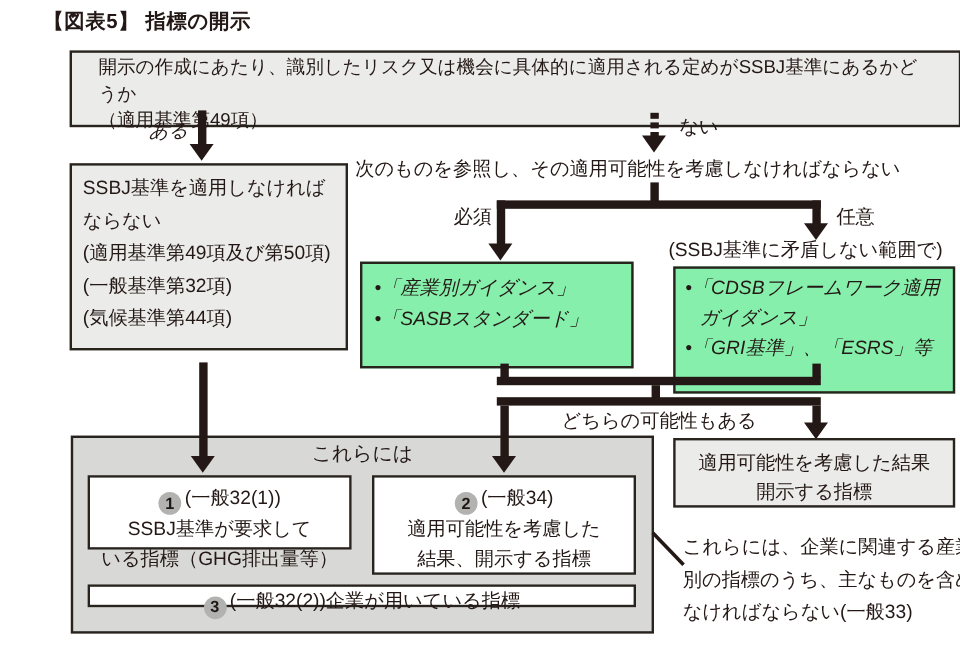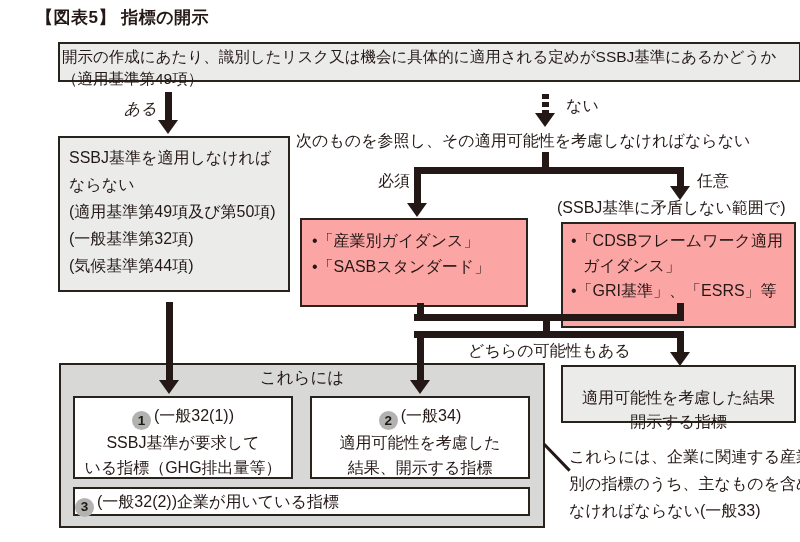--- a/index.html
+++ b/index.html
@@ -4,41 +4,41 @@
 <style>
   html,body{margin:0;padding:0;background:#fff;}
   .stage{
     position:relative;width:800px;height:542px;background:#ffffff;
     font-family:"Liberation Sans",sans-serif;color:#231815;font-size:16px;
     overflow:hidden;
     margin-left:28px;
   }
   .box{position:absolute;border:2px solid #29231e;box-sizing:border-box;}
   .fill-light{background:#ebebe9;}
-  .fill-mid{background:#fca5a5;}
+  .fill-mid{background:#86efac;font-style:italic;}
   .fill-dark{background:#d8d8d6;}
   .fill-white{background:#ffffff;}
   .vline,.hline,.dash{position:absolute;background:#231815;}
   .head-down{position:absolute;width:0;height:0;
     border-left:10px solid transparent;border-right:10px solid transparent;
     border-top:14px solid #231815;}
   .lbl{position:absolute;white-space:nowrap;}
   .title{position:absolute;left:8px;top:6px;font-size:17px;font-weight:bold;letter-spacing:.5px;}
-  .qbox{left:30px;top:42px;width:743px;height:40px;padding:2px 2px;line-height:22px;font-size:15.5px;}
+  .qbox{left:30px;top:42px;width:743px;height:64px;padding:2px 22px;line-height:22px;font-size:15.5px;}
   .mustbox{left:30px;top:136px;width:232px;height:156px;padding:6px 9px;line-height:27px;}
   .midref{left:272px;top:218px;width:228px;height:89px;padding:8px 10px;line-height:26px;}
   .rightref{left:533px;top:222px;width:235px;height:106px;padding:4px 8px;line-height:25px;}
   .indent{padding-left:12px;}
   .container{left:31px;top:363px;width:486px;height:165px;}
   .grouptitle{position:absolute;left:31px;top:367px;width:486px;text-align:center;font-size:16.5px;}
   .inner{text-align:center;line-height:25px;padding-top:5px;}
-  .inner1{left:45px;top:396px;width:220px;height:83px;}
+  .inner1{left:45px;top:396px;width:220px;height:62px;}
   .inner2{left:282px;top:396px;width:220px;height:83px;}
-  .inner3{left:45px;top:487px;width:457px;height:29px;line-height:26px;}
-  .nobox{left:533px;top:365px;width:235px;height:58px;text-align:center;line-height:24px;padding-top:19px;}
+  .inner3{left:45px;top:487px;width:457px;height:19px;text-align:center;line-height:26px;}
+  .nobox{left:533px;top:365px;width:235px;height:58px;text-align:center;line-height:24px;padding-top:8px;}
   .note{position:absolute;left:541px;top:443px;width:258px;line-height:27px;}
   .circle-num{display:inline-flex;align-items:center;justify-content:center;
     width:19px;height:19px;border-radius:50%;background:#b2b2b0;color:#1d1813;
     font-weight:bold;font-size:13.5px;vertical-align:-4px;margin-right:3px;}
   .callout{position:absolute;left:517px;top:443px;width:37px;height:2.5px;background:#231815;
     transform:rotate(46deg);transform-origin:0 0;}
 </style>
 </head>
 <body>
 

